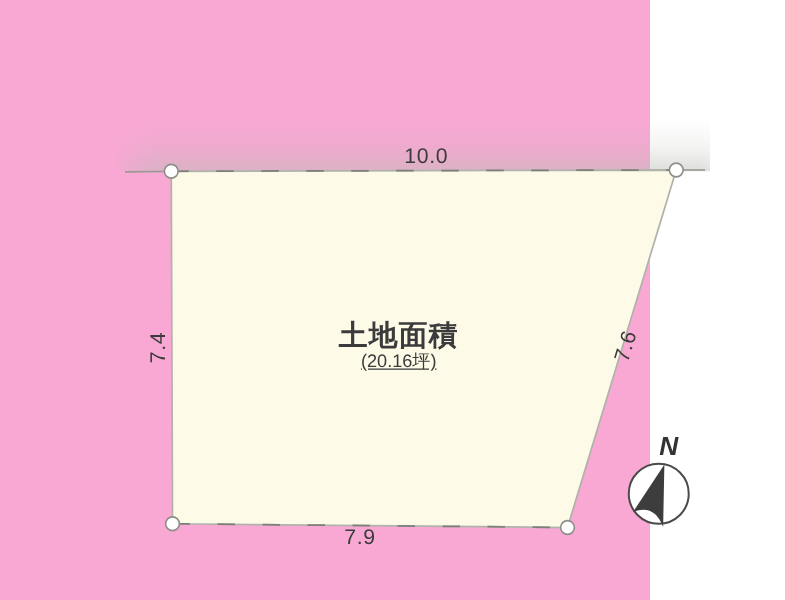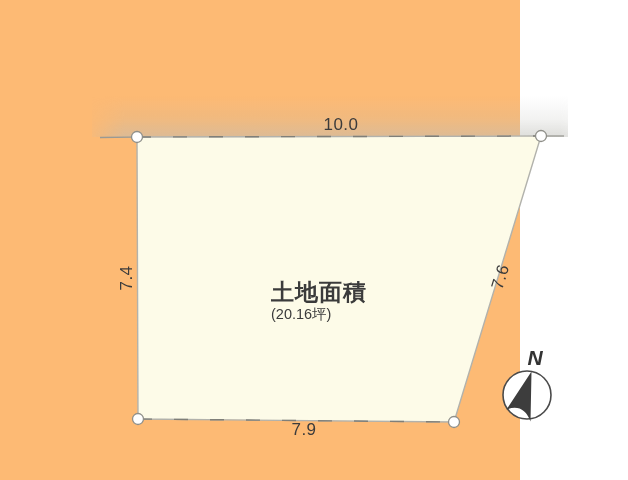--- a/index.html
+++ b/index.html
@@ -8,21 +8,21 @@
     background: #ffffff;
     width: 628px;
     height: 480px;
     overflow: hidden;
     font-family: "Liberation Sans", sans-serif;
   }
   .stage {
     position: relative;
     width: 520px;
     height: 480px;
-    background: #fdba74;
+    background: #f9a8d4;
   }
   .stage svg {
     position: absolute;
     left: 0;
     top: 0;
   }
   .label {
     position: absolute;
     color: #3b3b3b;
     white-space: nowrap;
@@ -35,43 +35,44 @@
   }
   .dim-left {
     transform: translate(-50%, -50%) rotate(-90deg);
   }
   .dim-right {
     transform: translate(-50%, -50%) rotate(-73deg);
   }
   .center-text {
     position: absolute;
     left: 319px;
-    top: 301px;
+    top: 277px;
     transform: translate(-50%, -50%);
-    text-align: left;
+    text-align: center;
     color: #3b3b3b;
   }
   .center-text .title {
     font-size: 23px;
     font-weight: 700;
     letter-spacing: 1px;
     line-height: 1.15;
   }
   .center-text .area {
     font-size: 25px;
     font-weight: 600;
     letter-spacing: 0.5px;
     margin-top: 3px;
     line-height: 1.1;
   }
   .center-text .tsubo {
     font-size: 14.5px;
     font-weight: 400;
     margin-top: 2px;
     line-height: 1.1;
+    text-decoration: underline;
   }
   .north-label {
     position: absolute;
     left: 535px;
     top: 358px;
     transform: translate(-50%, -50%);
     font-size: 21px;
     font-style: italic;
     font-weight: 700;
     color: #333333;
@@ -117,21 +118,21 @@
     <circle cx="138" cy="419" r="5.5" fill="#ffffff" stroke-width="1.3" stroke="#8f8f89"></circle>
     <circle cx="454" cy="422" r="5.5" fill="#ffffff" stroke-width="1.3" stroke="#8f8f89"></circle>
 
     <g>
       <circle cx="527" cy="395" r="24" fill="#ffffff" stroke-width="1.6" stroke="#4a4a4a"></circle>
       <path d="M 531.5 371.5 L 506.5 409.5 Q 523.5 403 530.5 421.5 Z" fill="#3d3d3d"></path>
     </g>
   </svg>
 
   <div class="label dim" style="left:341px; top:125px;">10.0</div>
-  <div class="label dim" style="left:304px; top:430px;">7.9</div>
+  <div class="label dim" style="left:288px; top:430px;">7.9</div>
   <div class="label dim dim-left" style="left:127px; top:278px;">7.4</div>
   <div class="label dim dim-right" style="left:501px; top:277px;">7.6</div>
 
   <div class="center-text">
     <div class="title">土地面積</div>
     <div class="tsubo">(20.16坪)</div>
   </div>
 
   <div class="north-label">N</div>
 

